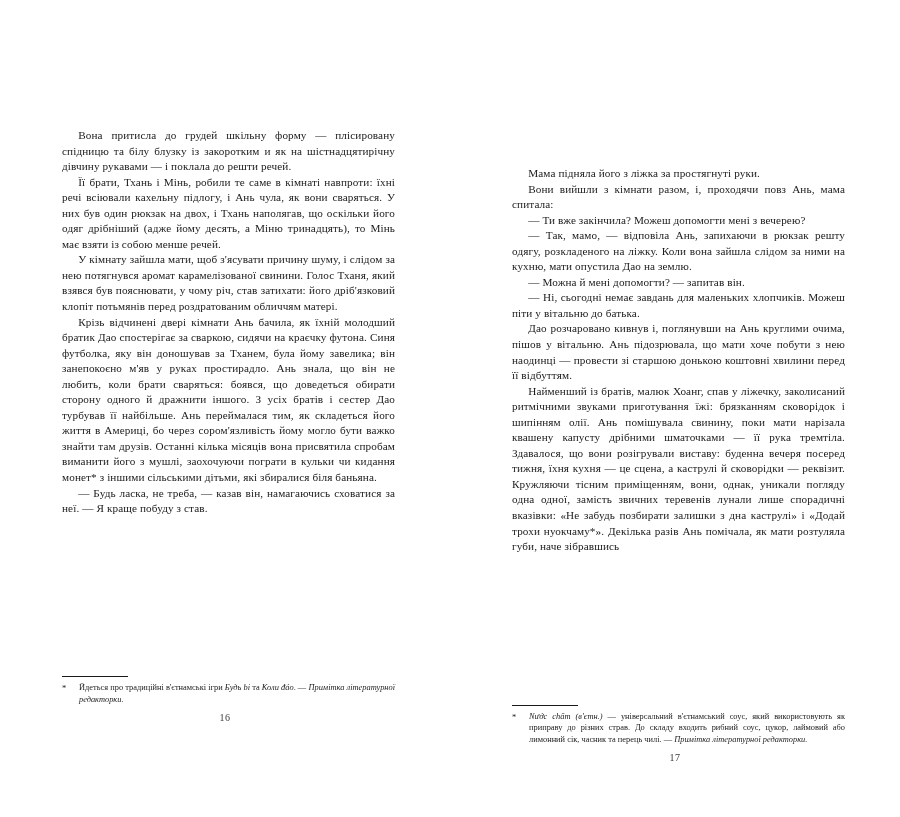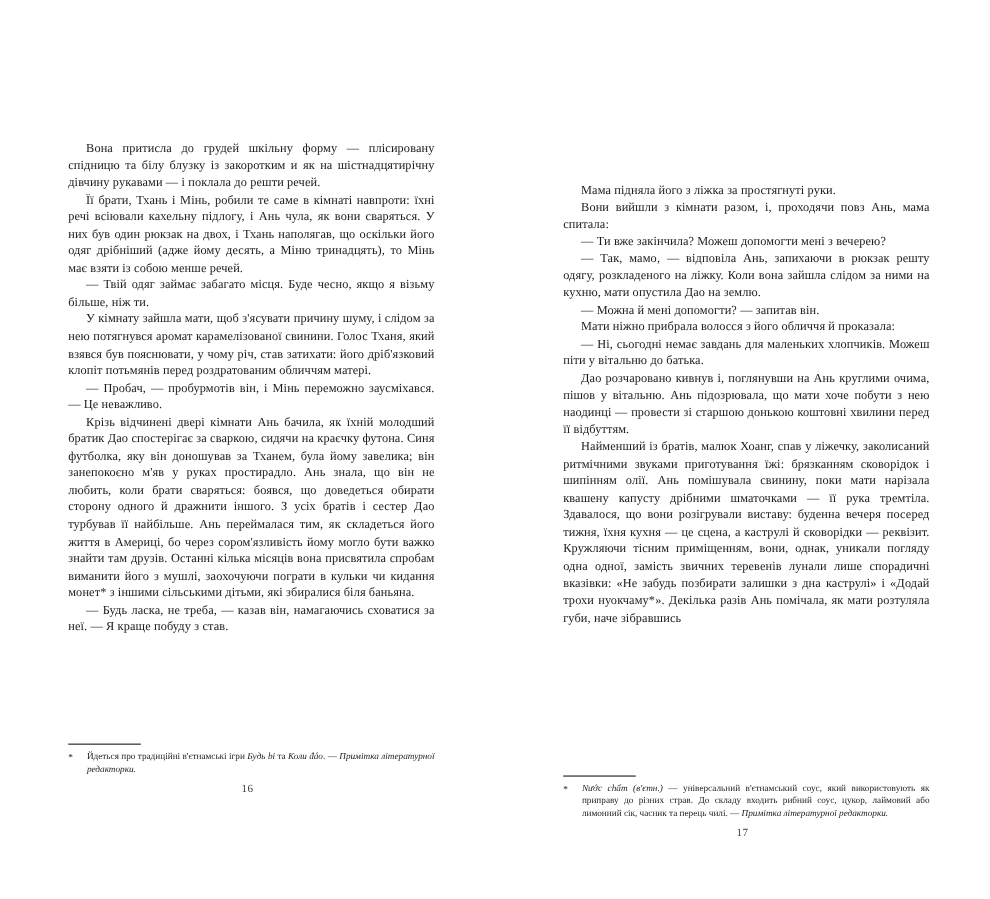--- a/index.html
+++ b/index.html
@@ -101,23 +101,21 @@
 </style>
 </head>
 <body>
 
 <div class="spread">
 
   <div class="page page-left">
     <div class="textblock">
       <p>Вона притисла до грудей шкільну форму — плісировану спідницю та білу блузку із закоротким и як на шістнадцятирічну дівчину рукавами — і поклала до решти речей.</p>
       <p>Її брати, Тхань і Мінь, робили те саме в кімнаті навпроти: їхні речі всіювали кахельну підлогу, і Ань чула, як вони сваряться. У них був один рюкзак на двох, і Тхань наполягав, що оскільки його одяг дрібніший (адже йому десять, а Міню тринадцять), то Мінь має взяти із собою менше речей.</p>
-      <p>— Твій одяг займає забагато місця. Буде чесно, якщо я візьму більше, ніж ти.</p>
       <p>У кімнату зайшла мати, щоб з'ясувати причину шуму, і слідом за нею потягнувся аромат карамелізованої свинини. Голос Тханя, який взявся був пояснювати, у чому річ, став затихати: його дріб'язковий клопіт потьмянів перед роздратованим обличчям матері.</p>
-      <p>— Пробач, — пробурмотів він, і Мінь переможно заусміхався. — Це неважливо.</p>
       <p>Крізь відчинені двері кімнати Ань бачила, як їхній молодший братик Дао спостерігає за сваркою, сидячи на краєчку футона. Синя футболка, яку він доношував за Тханем, була йому завелика; він занепокоєно м'яв у руках простирадло. Ань знала, що він не любить, коли брати сваряться: боявся, що доведеться обирати сторону одного й дражнити іншого. З усіх братів і сестер Дао турбував її найбільше. Ань переймалася тим, як складеться його життя в Америці, бо через сором'язливість йому могло бути важко знайти там друзів. Останні кілька місяців вона присвятила спробам виманити його з мушлі, заохочуючи пограти в кульки чи кидання монет* з іншими сільськими дітьми, які збиралися біля баньяна.</p>
       <p>— Будь ласка, не треба, — казав він, намагаючись сховатися за неї. — Я краще побуду з став.</p>
     </div>
 
     <div class="footnotes">
       <div class="fn-rule"></div>
       <div class="footnote">
         <div class="fn-marker">*</div>
         <div class="fn-text"><span>Йдеться про традиційні в'єтнамські ігри </span><i>Будь bi</i><span> та </span><i>Коли đáo</i><span>. — </span><i>Примітка літературної редакторки.</i></div>
       </div>
@@ -126,21 +124,20 @@
     <div class="folio">16</div>
   </div>
 
   <div class="page page-right">
     <div class="textblock">
       <p>Мама підняла його з ліжка за простягнуті руки.</p>
       <p>Вони вийшли з кімнати разом, і, проходячи повз Ань, мама спитала:</p>
       <p>— Ти вже закінчила? Можеш допомогти мені з вечерею?</p>
       <p>— Так, мамо, — відповіла Ань, запихаючи в рюкзак решту одягу, розкладеного на ліжку. Коли вона зайшла слідом за ними на кухню, мати опустила Дао на землю.</p>
       <p>— Можна й мені допомогти? — запитав він.</p>
-      <p>Мати ніжно прибрала волосся з його обличчя й проказала:</p>
       <p>— Ні, сьогодні немає завдань для маленьких хлопчиків. Можеш піти у вітальню до батька.</p>
       <p>Дао розчаровано кивнув і, поглянувши на Ань круглими очима, пішов у вітальню. Ань підозрювала, що мати хоче побути з нею наодинці — провести зі старшою донькою коштовні хвилини перед її відбуттям.</p>
       <p>Найменший із братів, малюк Хоанг, спав у ліжечку, заколисаний ритмічними звуками приготування їжі: брязканням сковорідок і шипінням олії. Ань помішувала свинину, поки мати нарізала квашену капусту дрібними шматочками — її рука тремтіла. Здавалося, що вони розігрували виставу: буденна вечеря посеред тижня, їхня кухня — це сцена, а каструлі й сковорідки — реквізит. Кружляючи тісним приміщенням, вони, однак, уникали погляду одна одної, замість звичних теревенів лунали лише спорадичні вказівки: «Не забудь позбирати залишки з дна каструлі» і «Додай трохи нуокчаму*». Декілька разів Ань помічала, як мати розтуляла губи, наче зібравшись</p>
     </div>
 
     <div class="footnotes">
       <div class="fn-rule"></div>
       <div class="footnote">
         <div class="fn-marker">*</div>
         <div class="fn-text"><i>Nước chấm</i><i> (в'єтн.)</i><span> — універсальний в'єтнамський соус, який використовують як приправу до різних страв. До складу входить рибний соус, цукор, лаймовий або лимонний сік, часник та перець чилі. — </span><i>Примітка літературної редакторки.</i></div>

